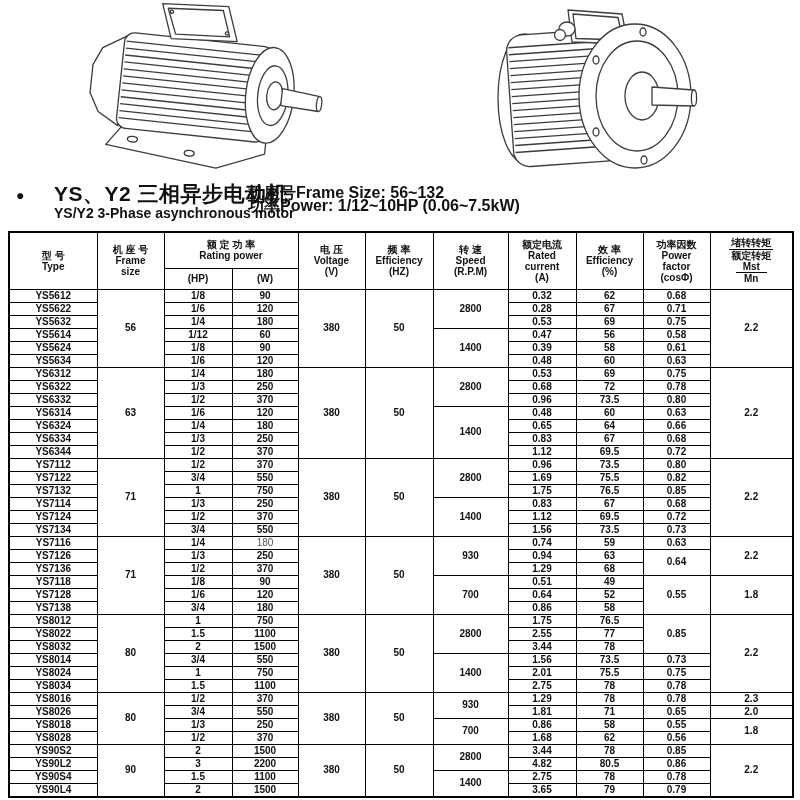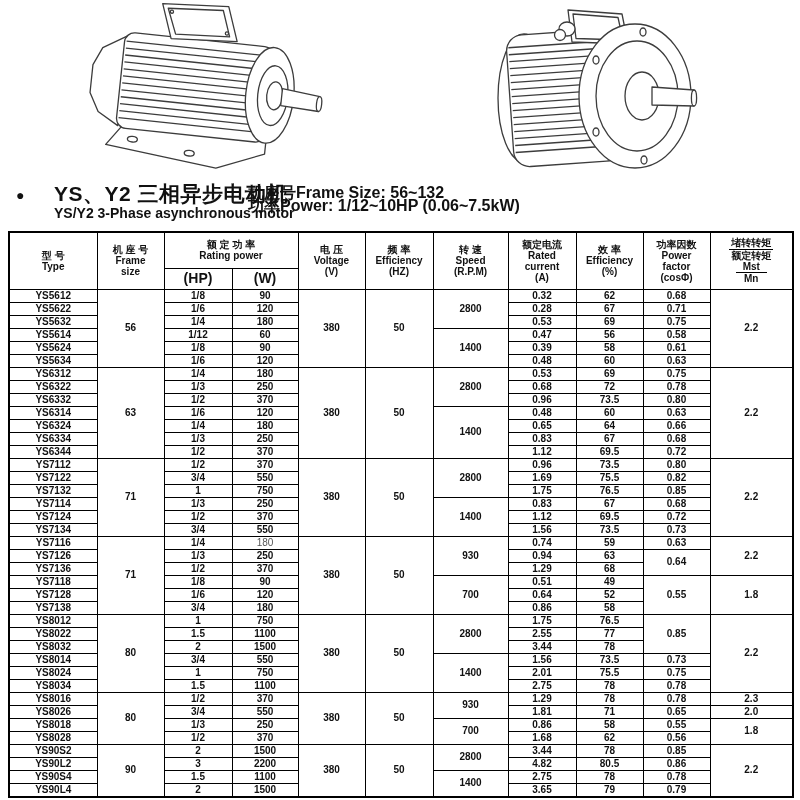--- a/index.html
+++ b/index.html
@@ -16,21 +16,21 @@
   .t-zh { font-size:21px; font-weight:bold; letter-spacing:0.5px; line-height:24px; }
   .t-en { font-size:14px; font-weight:bold; line-height:14px; }
   .title-specs { position:absolute; left:232px; top:4px; font-size:16px; font-weight:bold; line-height:13px; white-space:nowrap; }
 
   table { position:absolute; left:8px; top:231px; width:784px;
           border-collapse:collapse; table-layout:fixed;
           border:2px solid #000; }
   th, td { border:1px solid #000; text-align:center; vertical-align:middle;
            font-weight:bold; padding:0; overflow:hidden; }
   thead tr:first-child th { height:36px; font-size:10px; line-height:11px; }
-  thead tr:last-child  th { height:21px; font-size:14px; line-height:11px; }
+  thead tr:last-child  th { height:21px; font-size:10px; line-height:11px; }
   thead th div { font-size:10px; line-height:11px; }
   tbody td { height:12px; font-size:10px; line-height:12px; white-space:nowrap; }
   td.light { font-weight:normal; color:#555; }
   .u  { display:inline-block; border-bottom:1.5px solid #000; padding:0 2px;font-family:Liberation Mono, monospace; }
   .u2 { display:inline-block; border-bottom:1.5px solid #000; padding:0 7px; }
 </style>
 </head>
 <body>
 
 <div>

